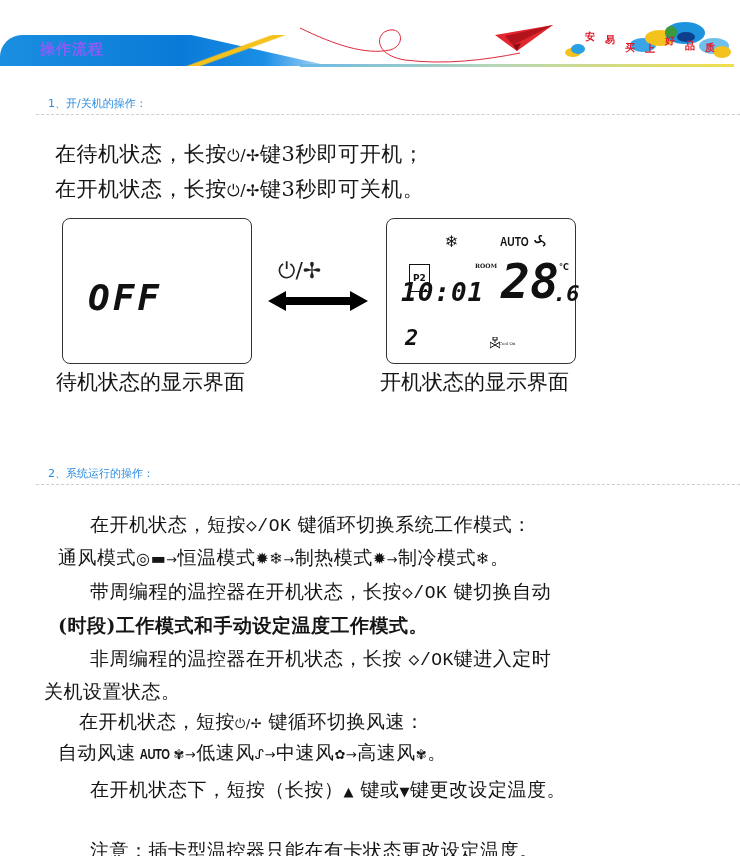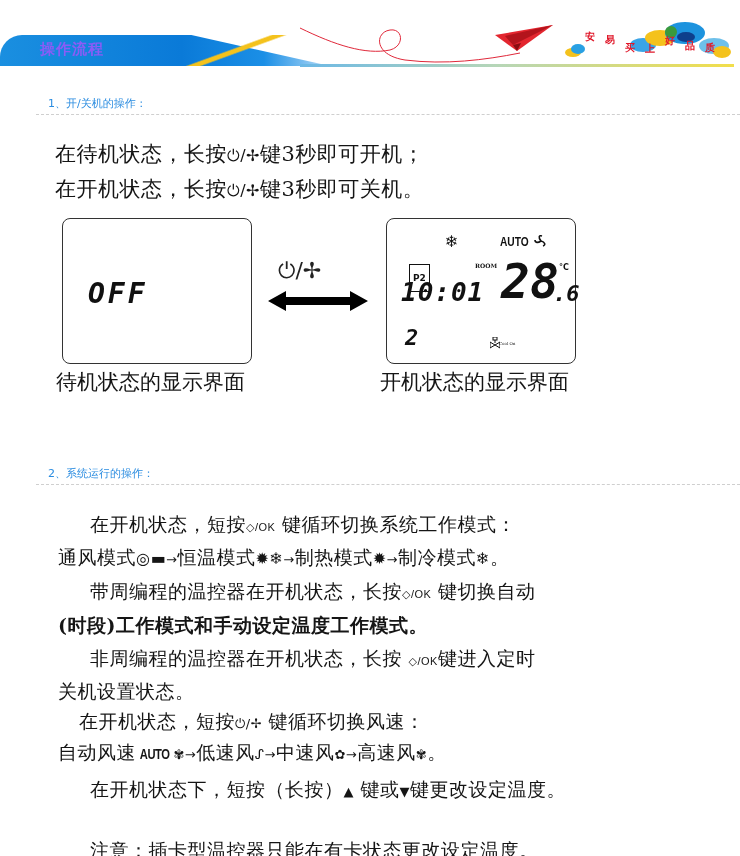--- a/index.html
+++ b/index.html
@@ -41,21 +41,21 @@
     position: absolute; left: 48px;
     font-family: "DejaVu Sans", "Liberation Sans", sans-serif; font-size: 11px; color: #2a8ce0;
   }
   .dash { position: absolute; left: 36px; width: 704px; height: 0; border-top: 1px dashed #cfcfcf; }
 
   
   .line { position: absolute; white-space: nowrap; font-size: 19px; color: #151515; letter-spacing: 0.5px; }
   .line.big { font-size: 21px; }
   .sym { font-family: "DejaVu Sans", sans-serif; font-size: 16px; display: inline-block; }
   .sym.small { font-size: 13px; }
-  .okkey { font-family: Liberation Sans, sans-serif; font-size: 11px; }
+  .okkey { font-family: Liberation Mono, monospace; font-size: 18px; }
   .auto-inline { font-family: "Liberation Sans", sans-serif; font-weight: bold; font-size: 14px; letter-spacing: -0.5px; transform: scaleX(0.8); display: inline-block; }
 
   
   .lcd {
     position: absolute; border: 1.5px solid #333; border-radius: 8px; background: #fff;
   }
   .lcd-off { left: 62px; top: 218px; width: 190px; height: 146px; }
   .lcd-on  { left: 386px; top: 218px; width: 190px; height: 146px; }
   .seg { position: absolute; font-family: "DejaVu Sans Mono", monospace; font-weight: bold; color: #111; font-style: italic; }
   .lcd-cap { position: absolute; font-size: 21px; color: #151515; white-space: nowrap; }
@@ -111,21 +111,21 @@
 <div class="dash" style="top:114px;"></div>
 
 <div class="line big" style="left:55px;top:140px;">
   <span>在待机状态，长按</span><span class="sym">⏻/✢</span><span>键3秒即可开机；</span>
 </div>
 <div class="line big" style="left:55px;top:175px;">
   <span>在开机状态，长按</span><span class="sym">⏻/✢</span><span>键3秒即可关机。</span>
 </div>
 
 <div class="lcd lcd-off">
-  <div class="seg" style="left:25px;top:58px;font-size:28px;letter-spacing:3px;">OFF</div>
+  <div class="seg" style="left:25px;top:58px;font-size:36px;letter-spacing:3px;">OFF</div>
 </div>
 <div class="lcd-cap" style="left:56px;top:368px;">待机状态的显示界面</div>
 
 <div class="arrow-wrap">
   <div style="position:absolute;left:10px;top:-4px;font-family:'DejaVu Sans',sans-serif;font-size:22px;color:#222;">⏻/✢</div>
   <svg style="position:absolute;left:0;top:28px;" width="100" height="22" viewBox="0 0 100 22">
     <polygon points="0,11 18,1 18,7 82,7 82,1 100,11 82,21 82,15 18,15 18,21" fill="#000"></polygon>
   </svg>
 </div>
 
@@ -163,21 +163,21 @@
 </div>
 
 <div class="line" style="left:90px;top:579px;">
   <span>带周编程的温控器在开机状态，长按</span><span class="okkey">◇/OK</span><span> 键切换自动</span>
 </div>
 <div class="line" style="left:58px;top:613px;font-weight:bold;">(时段)工作模式和手动设定温度工作模式。</div>
 
 <div class="line" style="left:90px;top:646px;">
   <span>非周编程的温控器在开机状态，长按 </span><span class="okkey">◇/OK</span><span>键进入定时</span>
 </div>
-<div class="line" style="left:58px;top:679px;">关机设置状态。</div>
+<div class="line" style="left:44px;top:679px;">关机设置状态。</div>
 
 <div class="line" style="left:79px;top:709px;">
   <span>在开机状态，短按</span><span class="sym small">⏻/✢</span><span> 键循环切换风速：</span>
 </div>
 <div class="line" style="left:58px;top:740px;">
   <span>自动风速</span><span class="auto-inline">AUTO</span><span class="sym small">✾</span><span class="sym small">→</span><span>低速风</span><span class="sym small">ᔑ</span><span class="sym small">→</span><span>中速风</span><span class="sym small">✿</span><span class="sym small">→</span><span>高速风</span><span class="sym small">✾</span><span>。</span>
 </div>
 
 <div class="line" style="left:90px;top:777px;">
   <span>在开机状态下，短按（长按）</span><span class="sym small">▲</span><span> 键或</span><span class="sym small">▼</span><span>键更改设定温度。</span>

